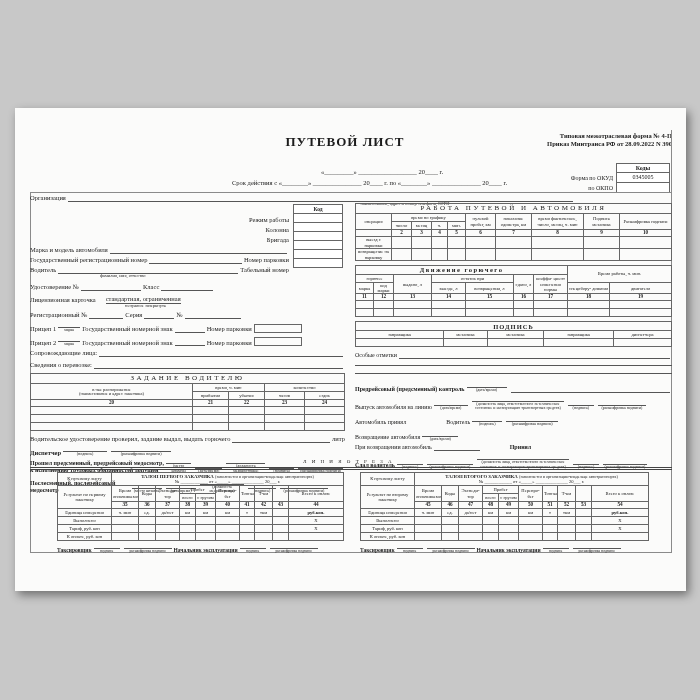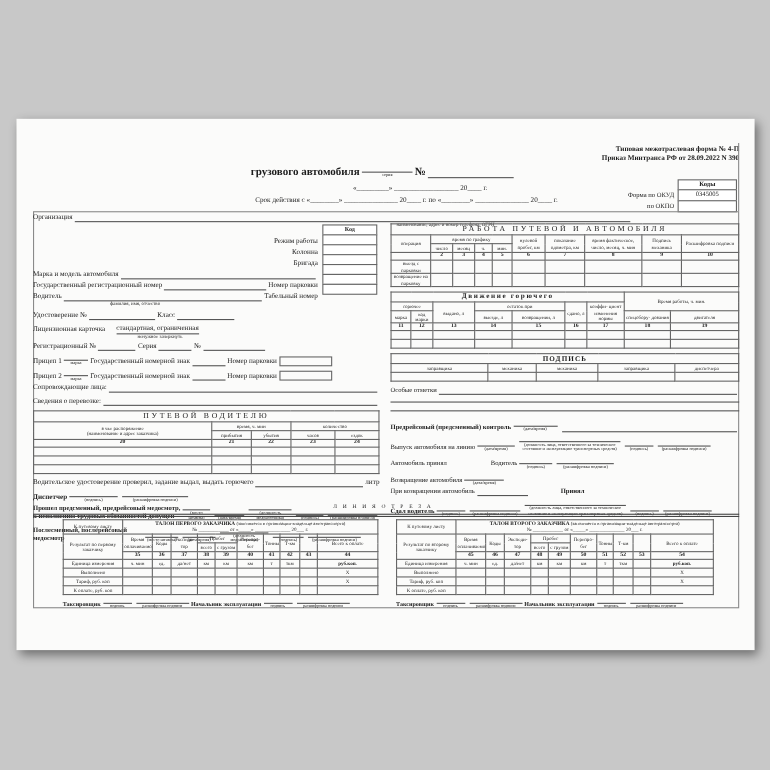--- a/index.html
+++ b/index.html
@@ -64,29 +64,21 @@
 .h10{height:10px}
 .medb{font-weight:bold;font-size:6px;line-height:1.15;width:134px;flex:none}
 .medb2{font-weight:bold;font-size:6px;line-height:1.15;width:100px;flex:none}
 .gap{width:10px;flex:none}
 </style>
 </head>
 <body>
 
 <div class="page">
 
-  <div class="hsub">
-    <span class="b10">грузового автомобиля</span>
-    <span class="slot w46">
-        <span class="ln"></span>
-        <span class="cap">серия</span>
-      </span>
-    <span class="b10">№</span>
-    <span class="ul w78"></span>
-  </div>
+  <div class="htitle">ПУТЕВОЙ ЛИСТ</div>
   <div class="hdate">«_________» __________________ 20____ г.</div>
   <div class="hvalid">Срок действия с «________» _______________ 20____ г. по «________» _______________ 20____ г.</div>
   <div class="hform">
     <div>Типовая межотраслевая форма № 4-П</div>
     <div>Приказ Минтранса РФ от 28.09.2022 N 390</div>
   </div>
   <div class="codes">
     <div class="crow">
         <span class="clbl"></span>
         <span class="cval b">Коды</span>
@@ -198,21 +190,21 @@
     <table class="mt4">
       <colgroup>
           <col>
           <col style="width:36px">
           <col style="width:36px">
           <col style="width:40px">
           <col style="width:40px">
         </colgroup>
       <tbody>
           <tr>
-            <td class="st" colspan="5">ПУТЕВОЙ ВОДИТЕЛЮ</td>
+            <td class="st" colspan="5">ЗАДАНИЕ ВОДИТЕЛЮ</td>
           </tr>
       <tr>
         <td rowspan="2">
               <div>в чье распоряжение</div>
               <div class="note">(наименование и адрес заказчика)</div>
             </td>
         <td colspan="2">время, ч. мин</td>
         <td colspan="2">количество</td>
       </tr>
       <tr>

